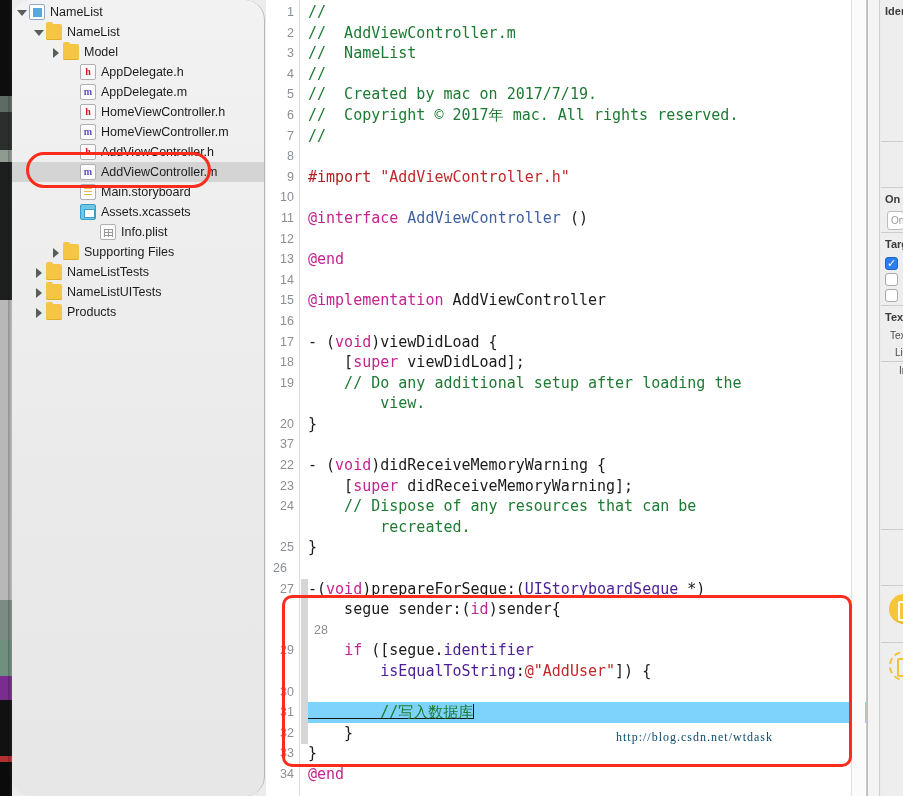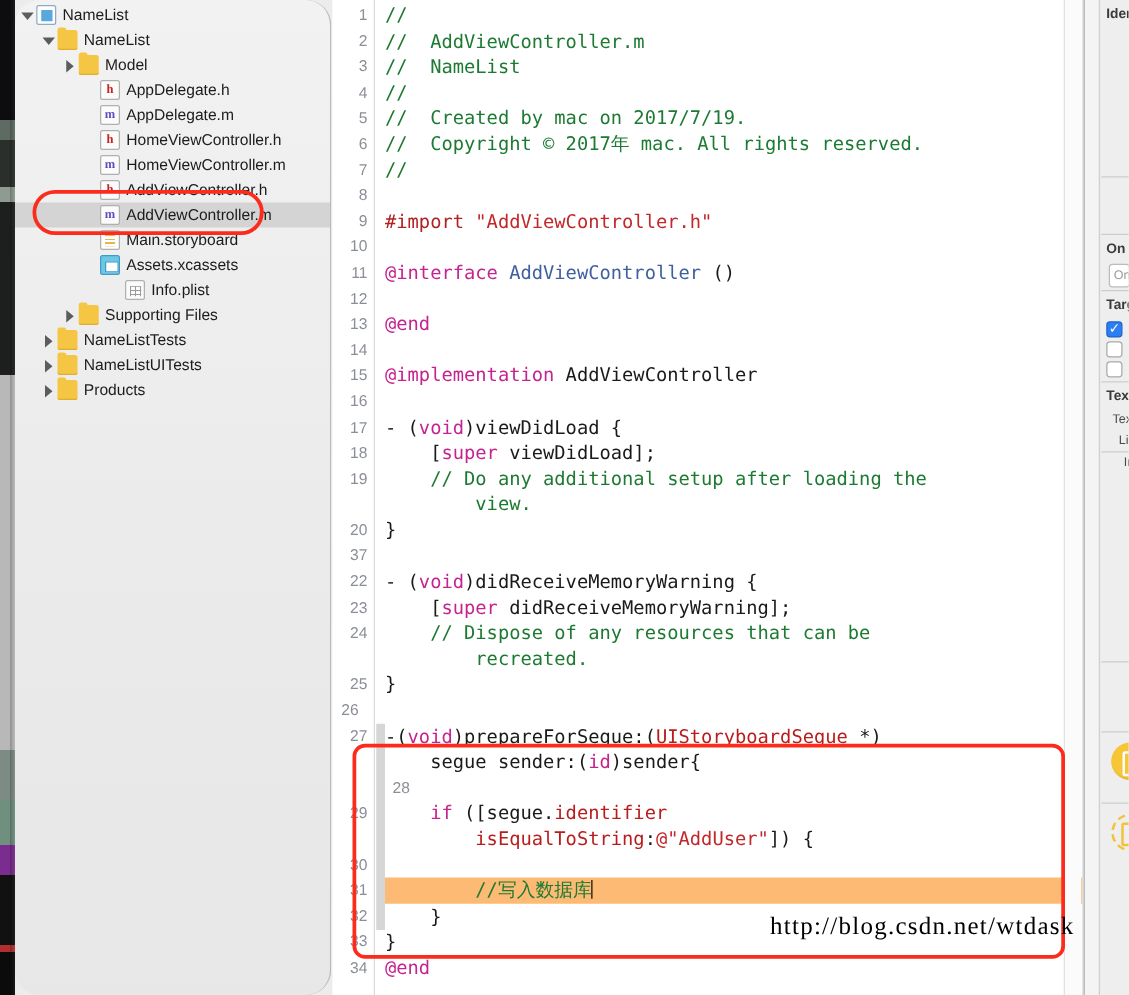--- a/index.html
+++ b/index.html
@@ -216,27 +216,27 @@
     padding-top: 2px;
     padding-left: 8px;
     font-family: "DejaVu Sans Mono", monospace;
     font-size: 15px;
     line-height: 20.6px;
     white-space: pre;
     color: #1a1a1a;
     overflow: hidden;
   }
   .cline { height: 20.6px; }
-  .cline.hl { background: #fdba74; }
+  .cline.hl { background: #7dd3fc; text-decoration: underline; }
   .cm  { color: #1d7a32; }           
   .pp  { color: #b02121; }           
   .str { color: #c0282a; }
   .kw  { color: #c4248f; }
   .tp  { color: #3f5f9e; }           
-  .mth { color: #b91c1c; }           
+  .mth { color: #4c1d95; }           
   .cursor {
     display: inline-block;
     width: 1px; height: 15px;
     background: #101010;
     vertical-align: -2px;
   }
 
   
   #code-highlight {
     position: absolute;
@@ -355,22 +355,22 @@
     width: 13px; height: 15px;
     border: 2px solid #f2c23a;
     border-radius: 2px;
   }
 
   
   #watermark {
     position: absolute;
     left: 616px; top: 730px;
     font-family: "Liberation Serif", serif;
-    font-size: 20px;
-    color: #000000;
+    font-size: 12px;
+    color: #0c4a6e;
     letter-spacing: 1px;
     z-index: 10;
     white-space: nowrap;
     pointer-events: none;
   }
 </style>
 </head>
 <body>
 
 <div id="app">

